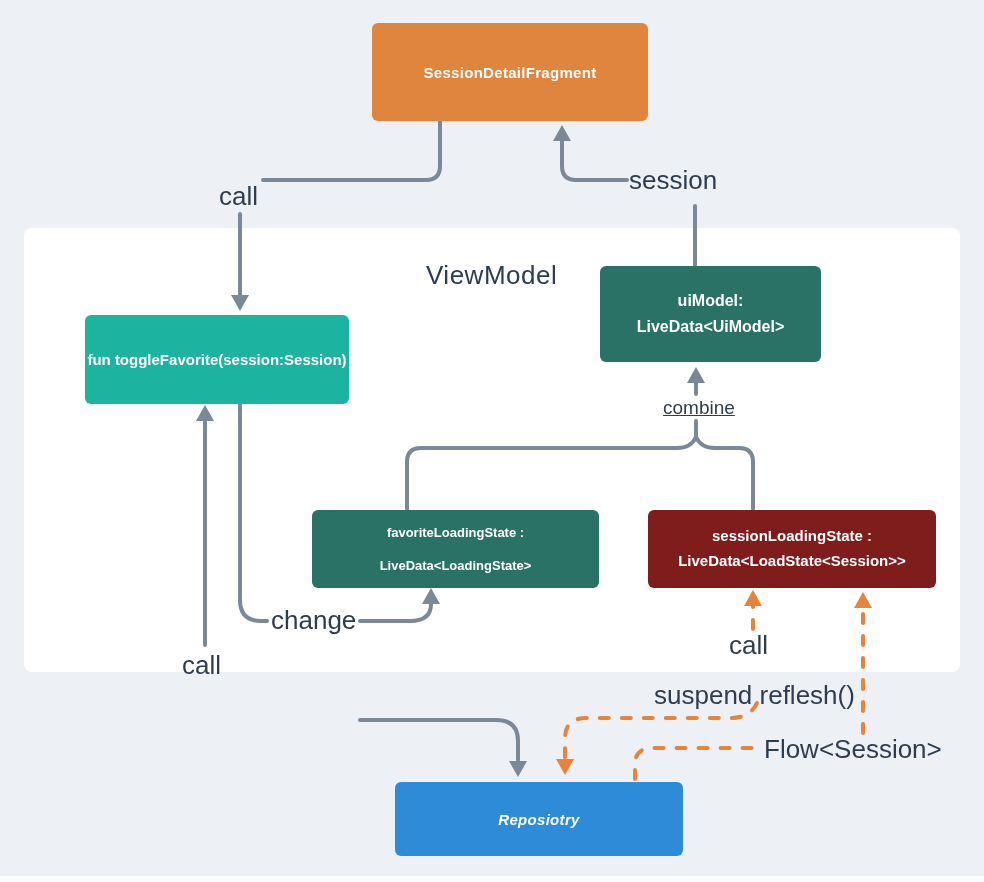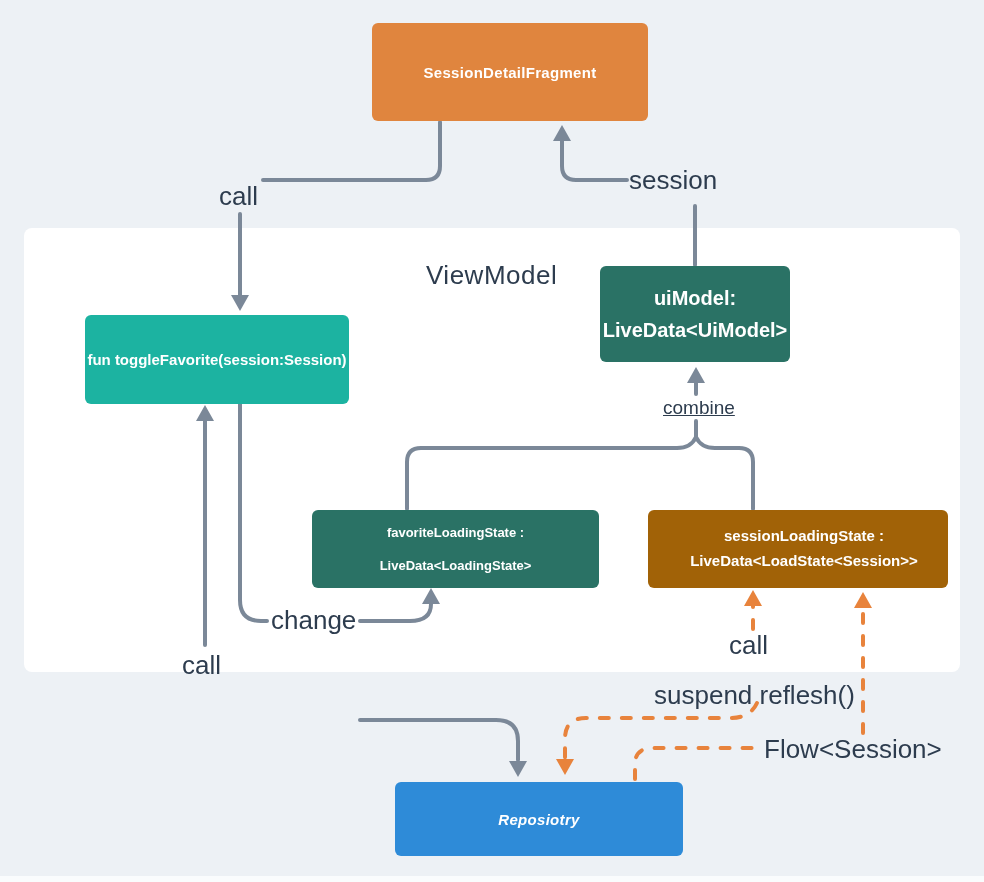--- a/index.html
+++ b/index.html
@@ -23,21 +23,21 @@
     font-size:25px;color:#2d3c4e;letter-spacing:.5px;
   }
   .node{
     position:absolute;border-radius:6px;color:#ffffff;
     display:flex;flex-direction:column;align-items:center;justify-content:center;
     text-align:center;font-weight:bold;
   }
   .node span{display:block;}
   .n-fragment{left:372px;top:23px;width:276px;height:98px;font-size:15px;letter-spacing:.3px;text-align:right;}
   .n-toggle{left:85px;top:315px;width:264px;height:89px;font-size:15px;}
-  .n-uimodel{left:600px;top:266px;width:190px;height:96px;font-size:20px;line-height:1.6;}
+  .n-uimodel{left:600px;top:266px;width:221px;height:96px;font-size:16px;line-height:1.6;}
   .n-favstate{left:312px;top:510px;width:287px;height:78px;font-size:13px;line-height:1.65;gap:12px;}
   .n-sessstate{left:648px;top:510px;width:288px;height:78px;font-size:15px;line-height:1.65;}
   .n-repo{left:395px;top:782px;width:288px;height:74px;font-size:15px;letter-spacing:.3px;font-style:italic;}
   .edge-label{
     position:absolute;color:#2d3c4e;font-size:26px;white-space:nowrap;
   }
   .lbl-call-top{left:219px;top:181px;}
   .lbl-observe{left:629px;top:165px;}
   .lbl-combine{left:663px;top:397px;font-size:19px;text-decoration:underline;}
   .lbl-change{left:271px;top:605px;}
@@ -103,21 +103,21 @@
   <div class="node n-uimodel" style="background: rgb(42, 114, 101);">
     <span>uiModel:</span>
     <span>LiveData&lt;UiModel&gt;</span>
   </div>
 
   <div class="node n-favstate" style="background: rgb(42, 114, 101);">
     <span>favoriteLoadingState :</span>
     <span>LiveData&lt;LoadingState&gt;</span>
   </div>
 
-  <div class="node n-sessstate" style="background: #a16207; padding-left: 12px;">
+  <div class="node n-sessstate" style="background: #7f1d1d;">
     <span>sessionLoadingState :</span>
     <span>LiveData&lt;LoadState&lt;Session&gt;&gt;</span>
   </div>
 
   <div class="node n-repo" style="background: rgb(46, 139, 216);">
     <span>Reposiotry</span>
   </div>
 
   <div class="edge-label lbl-call-top" style="color: rgb(45, 60, 78);">call</div>
   <div class="edge-label lbl-observe" style="color: rgb(45, 60, 78);">session</div>

